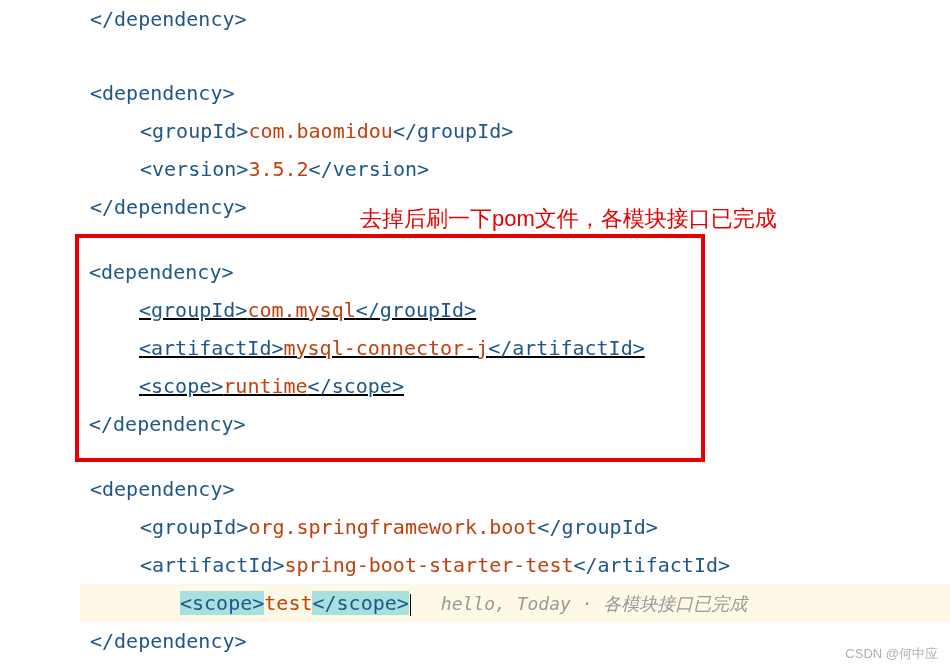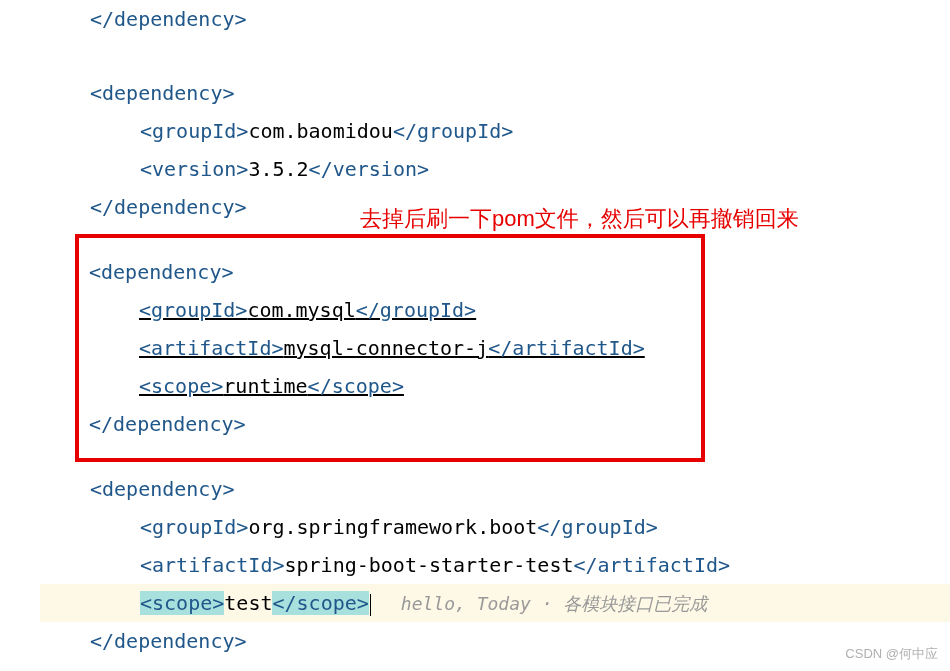--- a/index.html
+++ b/index.html
@@ -15,21 +15,21 @@
     }
     .code-area {
       padding: 0 0 0 40px;
       line-height: 1.9;
     }
     .line {
       white-space: pre;
       position: relative;
     }
     .tag { color: #20578a; }
-    .text { color: #000000; }
+    .text { color: #c2410c; }
     .indent1 { padding-left: 50px; }
     .indent2 { padding-left: 100px; }
     .red-box {
       border: 4px solid #e60000;
       margin: 8px 0 8px 35px;
       padding: 15px 0 15px 10px;
       width: 630px;
     }
     .red-box .line { padding-left: 0; }
     .red-box .indent1 { padding-left: 50px; text-decoration: underline; }
@@ -37,20 +37,21 @@
       color: #e60000;
       font-family: 'Microsoft YaHei', sans-serif;
       font-size: 22px;
       position: absolute;
       left: 360px;
       top: 198px;
     }
     .highlight-line {
       background: #fdf9e6;
       position: relative;
+      margin-left: 40px;
     }
     .sel {
       background: #a8e0de;
     }
     .cursor {
       display: inline-block;
       width: 1px;
       height: 22px;
       background: #000;
       vertical-align: middle;
@@ -84,21 +85,21 @@
 
   <div class="line indent1"><span class="tag">&lt;/dependency&gt;</span></div>
 
   <div class="blank"></div>
 
   <div class="line indent1"><span class="tag">&lt;dependency&gt;</span></div>
   <div class="line indent2"><span class="tag">&lt;groupId&gt;</span><span class="text">com.baomidou</span><span class="tag">&lt;/groupId&gt;</span></div>
   <div class="line indent2"><span class="tag">&lt;version&gt;</span><span class="text">3.5.2</span><span class="tag">&lt;/version&gt;</span></div>
   <div class="line indent1"><span class="tag">&lt;/dependency&gt;</span></div>
 
-  <div class="annotation">去掉后刷一下pom文件，然后可以再撤销回来</div>
+  <div class="annotation">去掉后刷一下pom文件，各模块接口已完成</div>
 
   <div class="red-box">
     <div class="line"><span class="tag">&lt;dependency&gt;</span></div>
     <div class="line indent1"><span class="tag">&lt;groupId&gt;</span><span class="text">com.mysql</span><span class="tag">&lt;/groupId&gt;</span></div>
     <div class="line indent1"><span class="tag">&lt;artifactId&gt;</span><span class="text">mysql-connector-j</span><span class="tag">&lt;/artifactId&gt;</span></div>
     <div class="line indent1"><span class="tag">&lt;scope&gt;</span><span class="text">runtime</span><span class="tag">&lt;/scope&gt;</span></div>
     <div class="line"><span class="tag">&lt;/dependency&gt;</span></div>
   </div>
 
   <div class="line indent1"><span class="tag">&lt;dependency&gt;</span></div>

